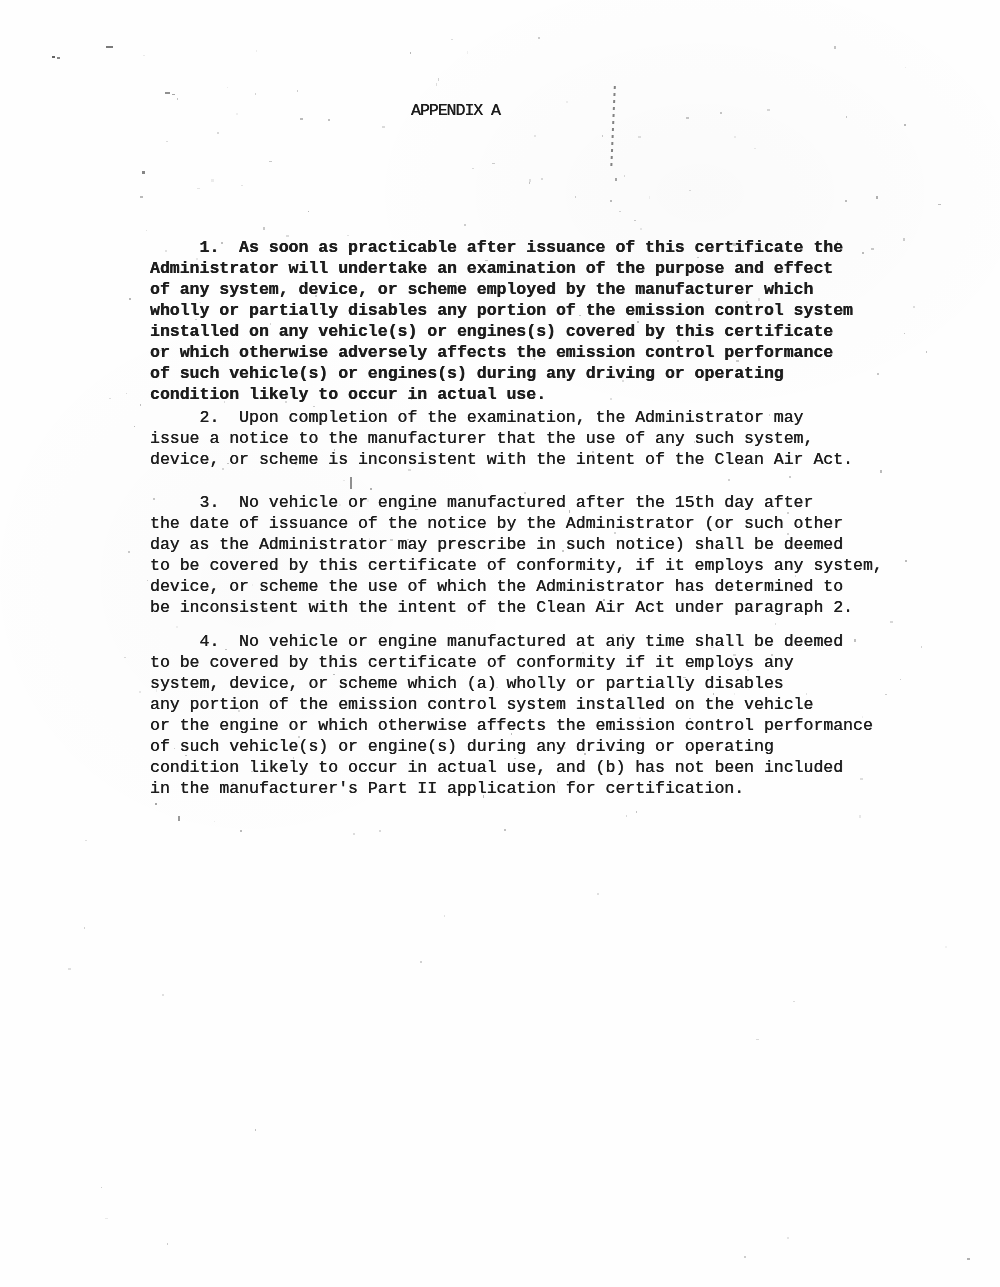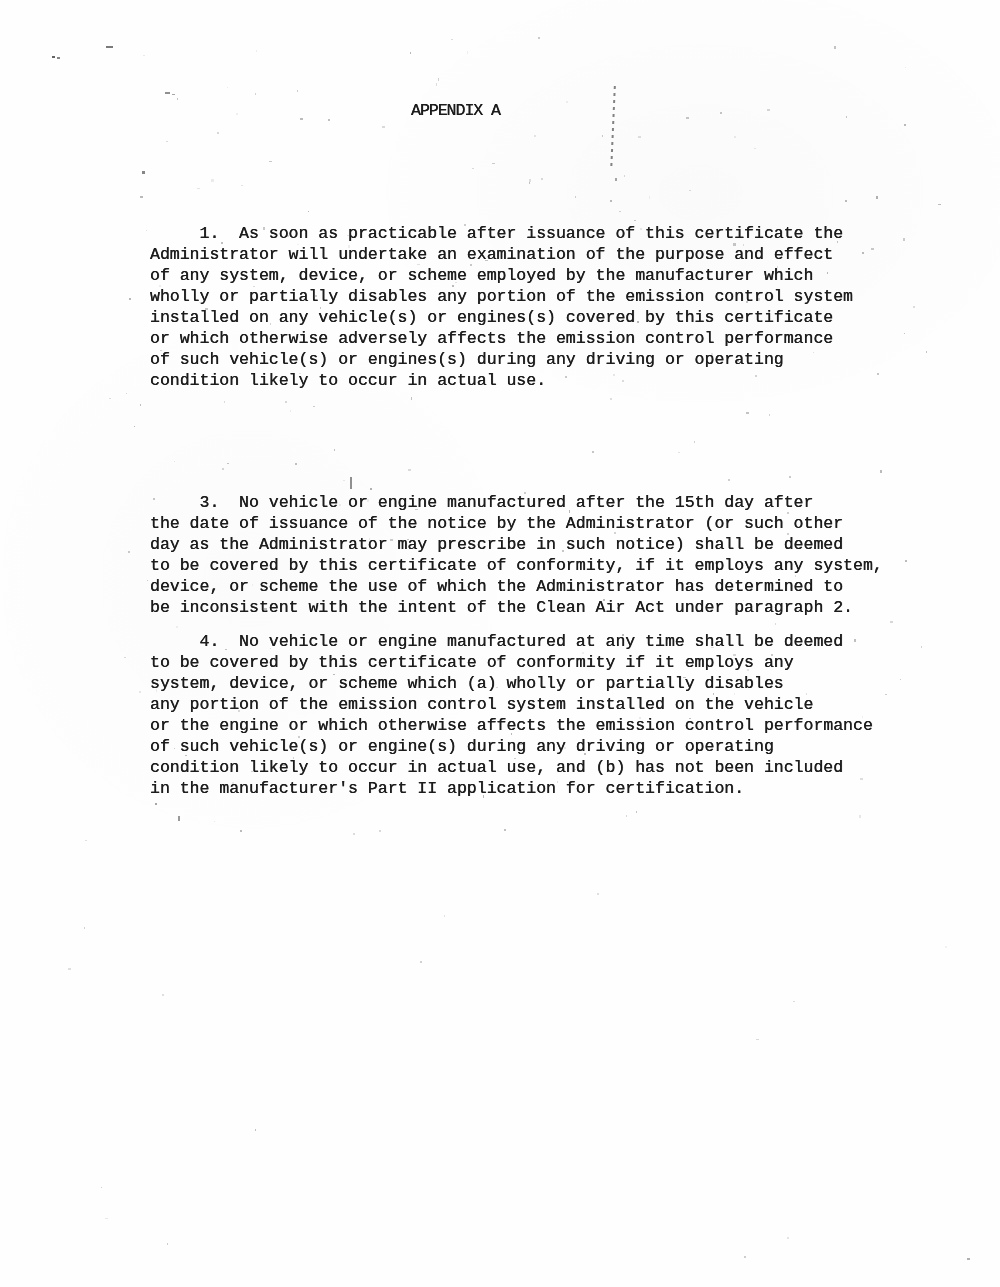--- a/index.html
+++ b/index.html
@@ -37,21 +37,21 @@
     left: 150px;
     margin: 0;
     font-size: 16.5px;
     line-height: 21px;
     white-space: pre;
     color: #1d1d1d;
     text-shadow: 0 0 0.6px #1d1d1d, 0.5px 0 0.4px rgba(29,29,29,0.3);
     filter: blur(0.15px);
   }
   .para-intro { top: 163px; }
-  .para-1 { top: 223px; }
+  .para-1 { top: 237px; font-weight: bold; }
   .para-2 { top: 407px; }
   .para-3 { top: 492px; }
   .para-4 { top: 631px; }
 
   .artifact {
     position: absolute;
     background: #222;
     pointer-events: none;
   }
   .streak-vertical {
@@ -79,20 +79,23 @@
 
   <div class="para para-1">     1.  As soon as practicable after issuance of this certificate the
 Administrator will undertake an examination of the purpose and effect
 of any system, device, or scheme employed by the manufacturer which
 wholly or partially disables any portion of the emission control system
 installed on any vehicle(s) or engines(s) covered by this certificate
 or which otherwise adversely affects the emission control performance
 of such vehicle(s) or engines(s) during any driving or operating
 condition likely to occur in actual use.</div>
 
+  <div class="para para-2">     2.  Upon completion of the examination, the Administrator may
+issue a notice to the manufacturer that the use of any such system,
+device, or scheme is inconsistent with the intent of the Clean Air Act.</div>
 
   <div class="para para-3">     3.  No vehicle or engine manufactured after the 15th day after
 the date of issuance of the notice by the Administrator (or such other
 day as the Administrator may prescribe in such notice) shall be deemed
 to be covered by this certificate of conformity, if it employs any system,
 device, or scheme the use of which the Administrator has determined to
 be inconsistent with the intent of the Clean Air Act under paragraph 2.</div>
 
   <div class="para para-4">     4.  No vehicle or engine manufactured at any time shall be deemed
 to be covered by this certificate of conformity if it employs any

